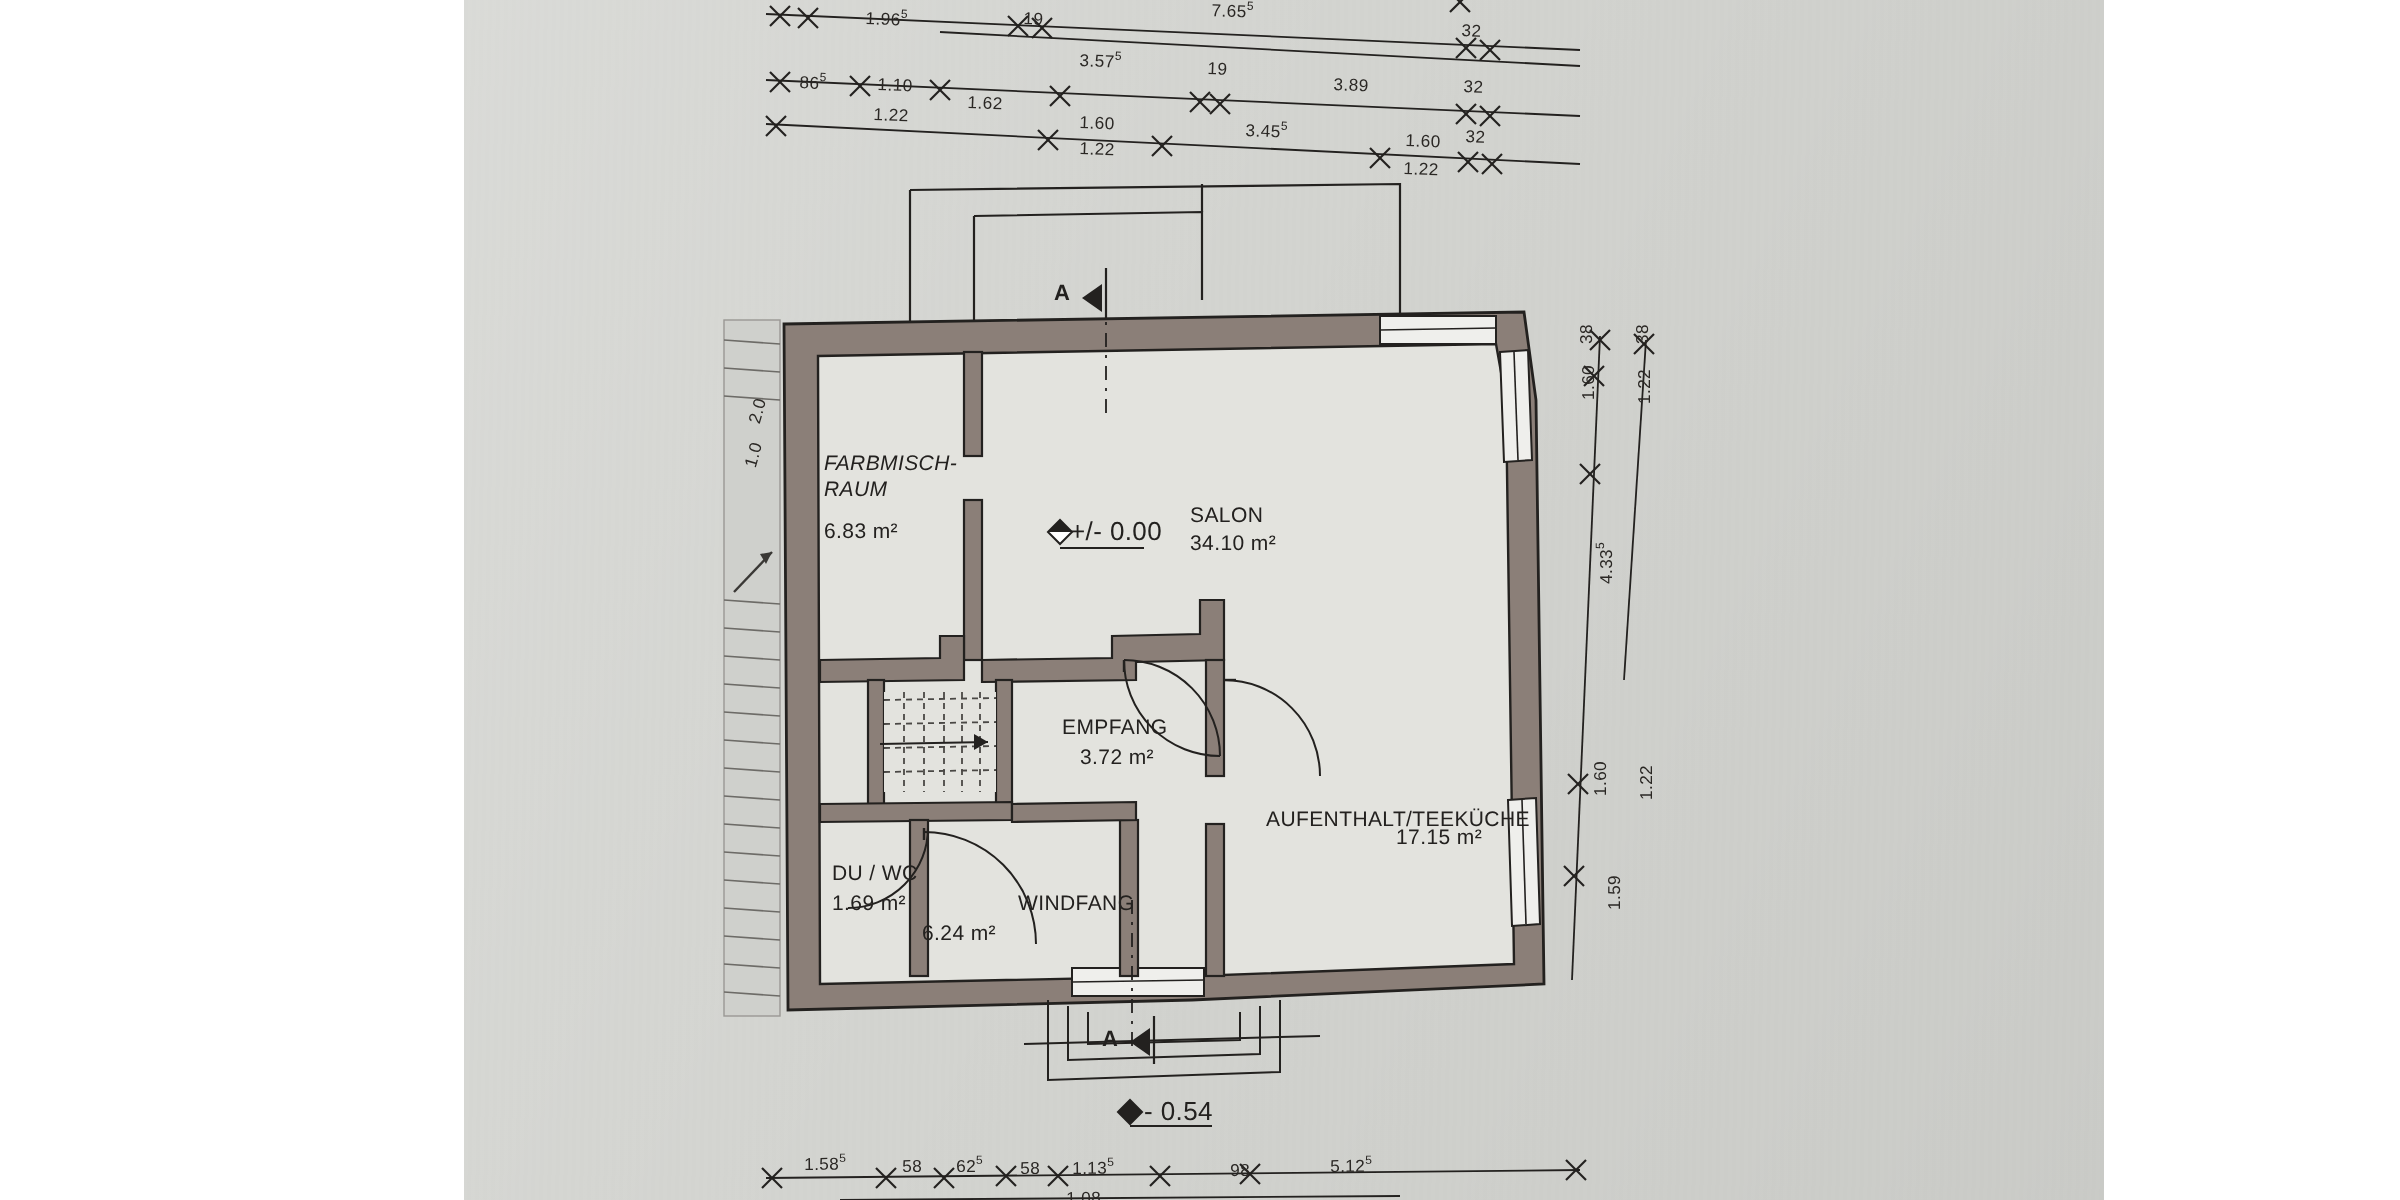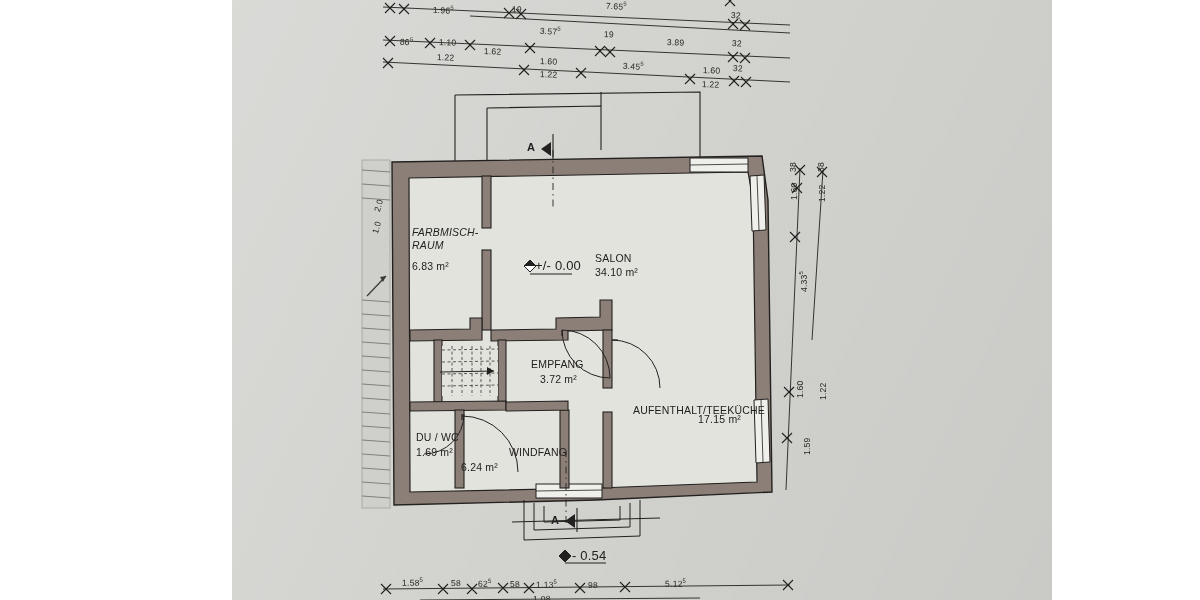--- a/index.html
+++ b/index.html
@@ -301,18 +301,18 @@
       <div class="lbl dim" style="left: 795px; top: 398px; transform: rotate(-90deg); transform-origin: 0px 0px;">1.60</div>
       <div class="lbl dim" style="left: 818px; top: 400px; transform: rotate(-90deg); transform-origin: 0px 0px;">1.22</div>
       <div class="lbl dim" style="left: 802px; top: 455px; transform: rotate(-90deg); transform-origin: 0px 0px;">1.59</div>
       <div class="lbl dim" style="left: 372px; top: 210px; transform: rotate(-74deg); transform-origin: 0px 0px;">2.0</div>
       <div class="lbl dim" style="left: 370px; top: 232px; transform: rotate(-74deg); transform-origin: 0px 0px;">1.0</div>
       <div class="lbl dim" style="left: 402px; top: 577px; transform: rotate(-0.6deg); transform-origin: 0px 0px;">1.58<sup>5</sup></div>
       <div class="lbl dim" style="left: 451px; top: 578px; transform: rotate(-0.6deg); transform-origin: 0px 0px;">58</div>
       <div class="lbl dim" style="left: 478px; top: 578px; transform: rotate(-0.6deg); transform-origin: 0px 0px;">62<sup>5</sup></div>
       <div class="lbl dim" style="left: 510px; top: 579px; transform: rotate(-0.6deg); transform-origin: 0px 0px;">58</div>
       <div class="lbl dim" style="left: 536px; top: 579px; transform: rotate(-0.6deg); transform-origin: 0px 0px;">1.13<sup>5</sup></div>
-      <div class="lbl dim" style="left: 588px; top: 580px; transform: rotate(-0.6deg); transform-origin: 0px 0px;">98</div>
+      <div class="lbl dim" style="left: 615px; top: 580px; transform: rotate(-0.6deg); transform-origin: 0px 0px;">98</div>
       <div class="lbl dim" style="left: 665px; top: 578px; transform: rotate(-0.6deg); transform-origin: 0px 0px;">5.12<sup>5</sup></div>
       <div class="lbl dim" style="left: 533px; top: 594px; transform: rotate(-0.6deg); transform-origin: 0px 0px;">1.08</div>
     </div>
 
 </div>
 
 </body></html>

